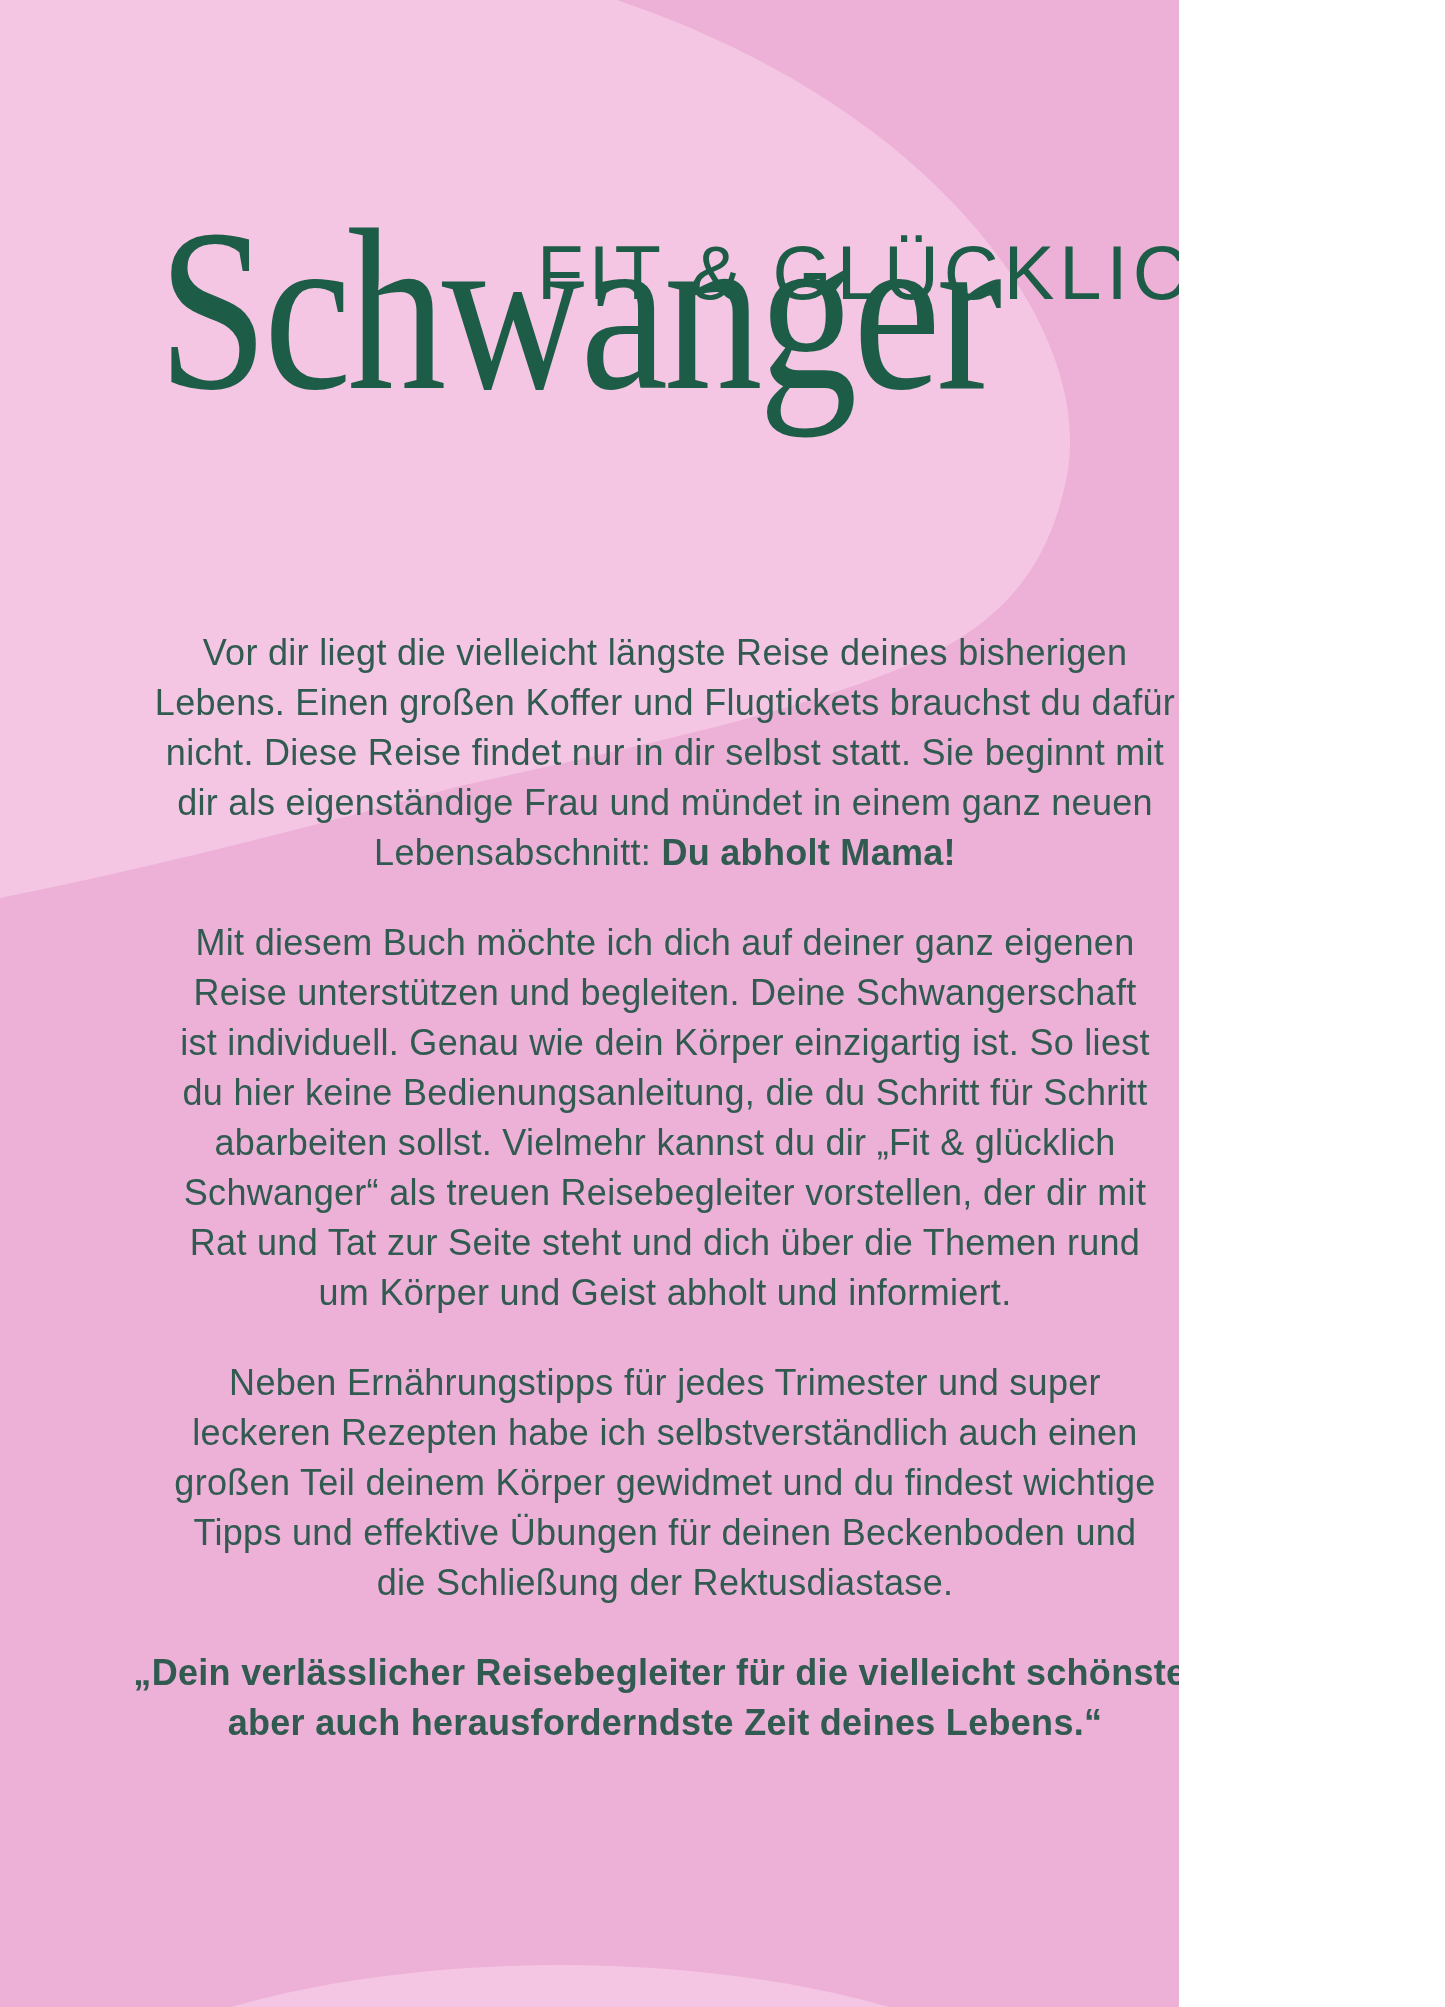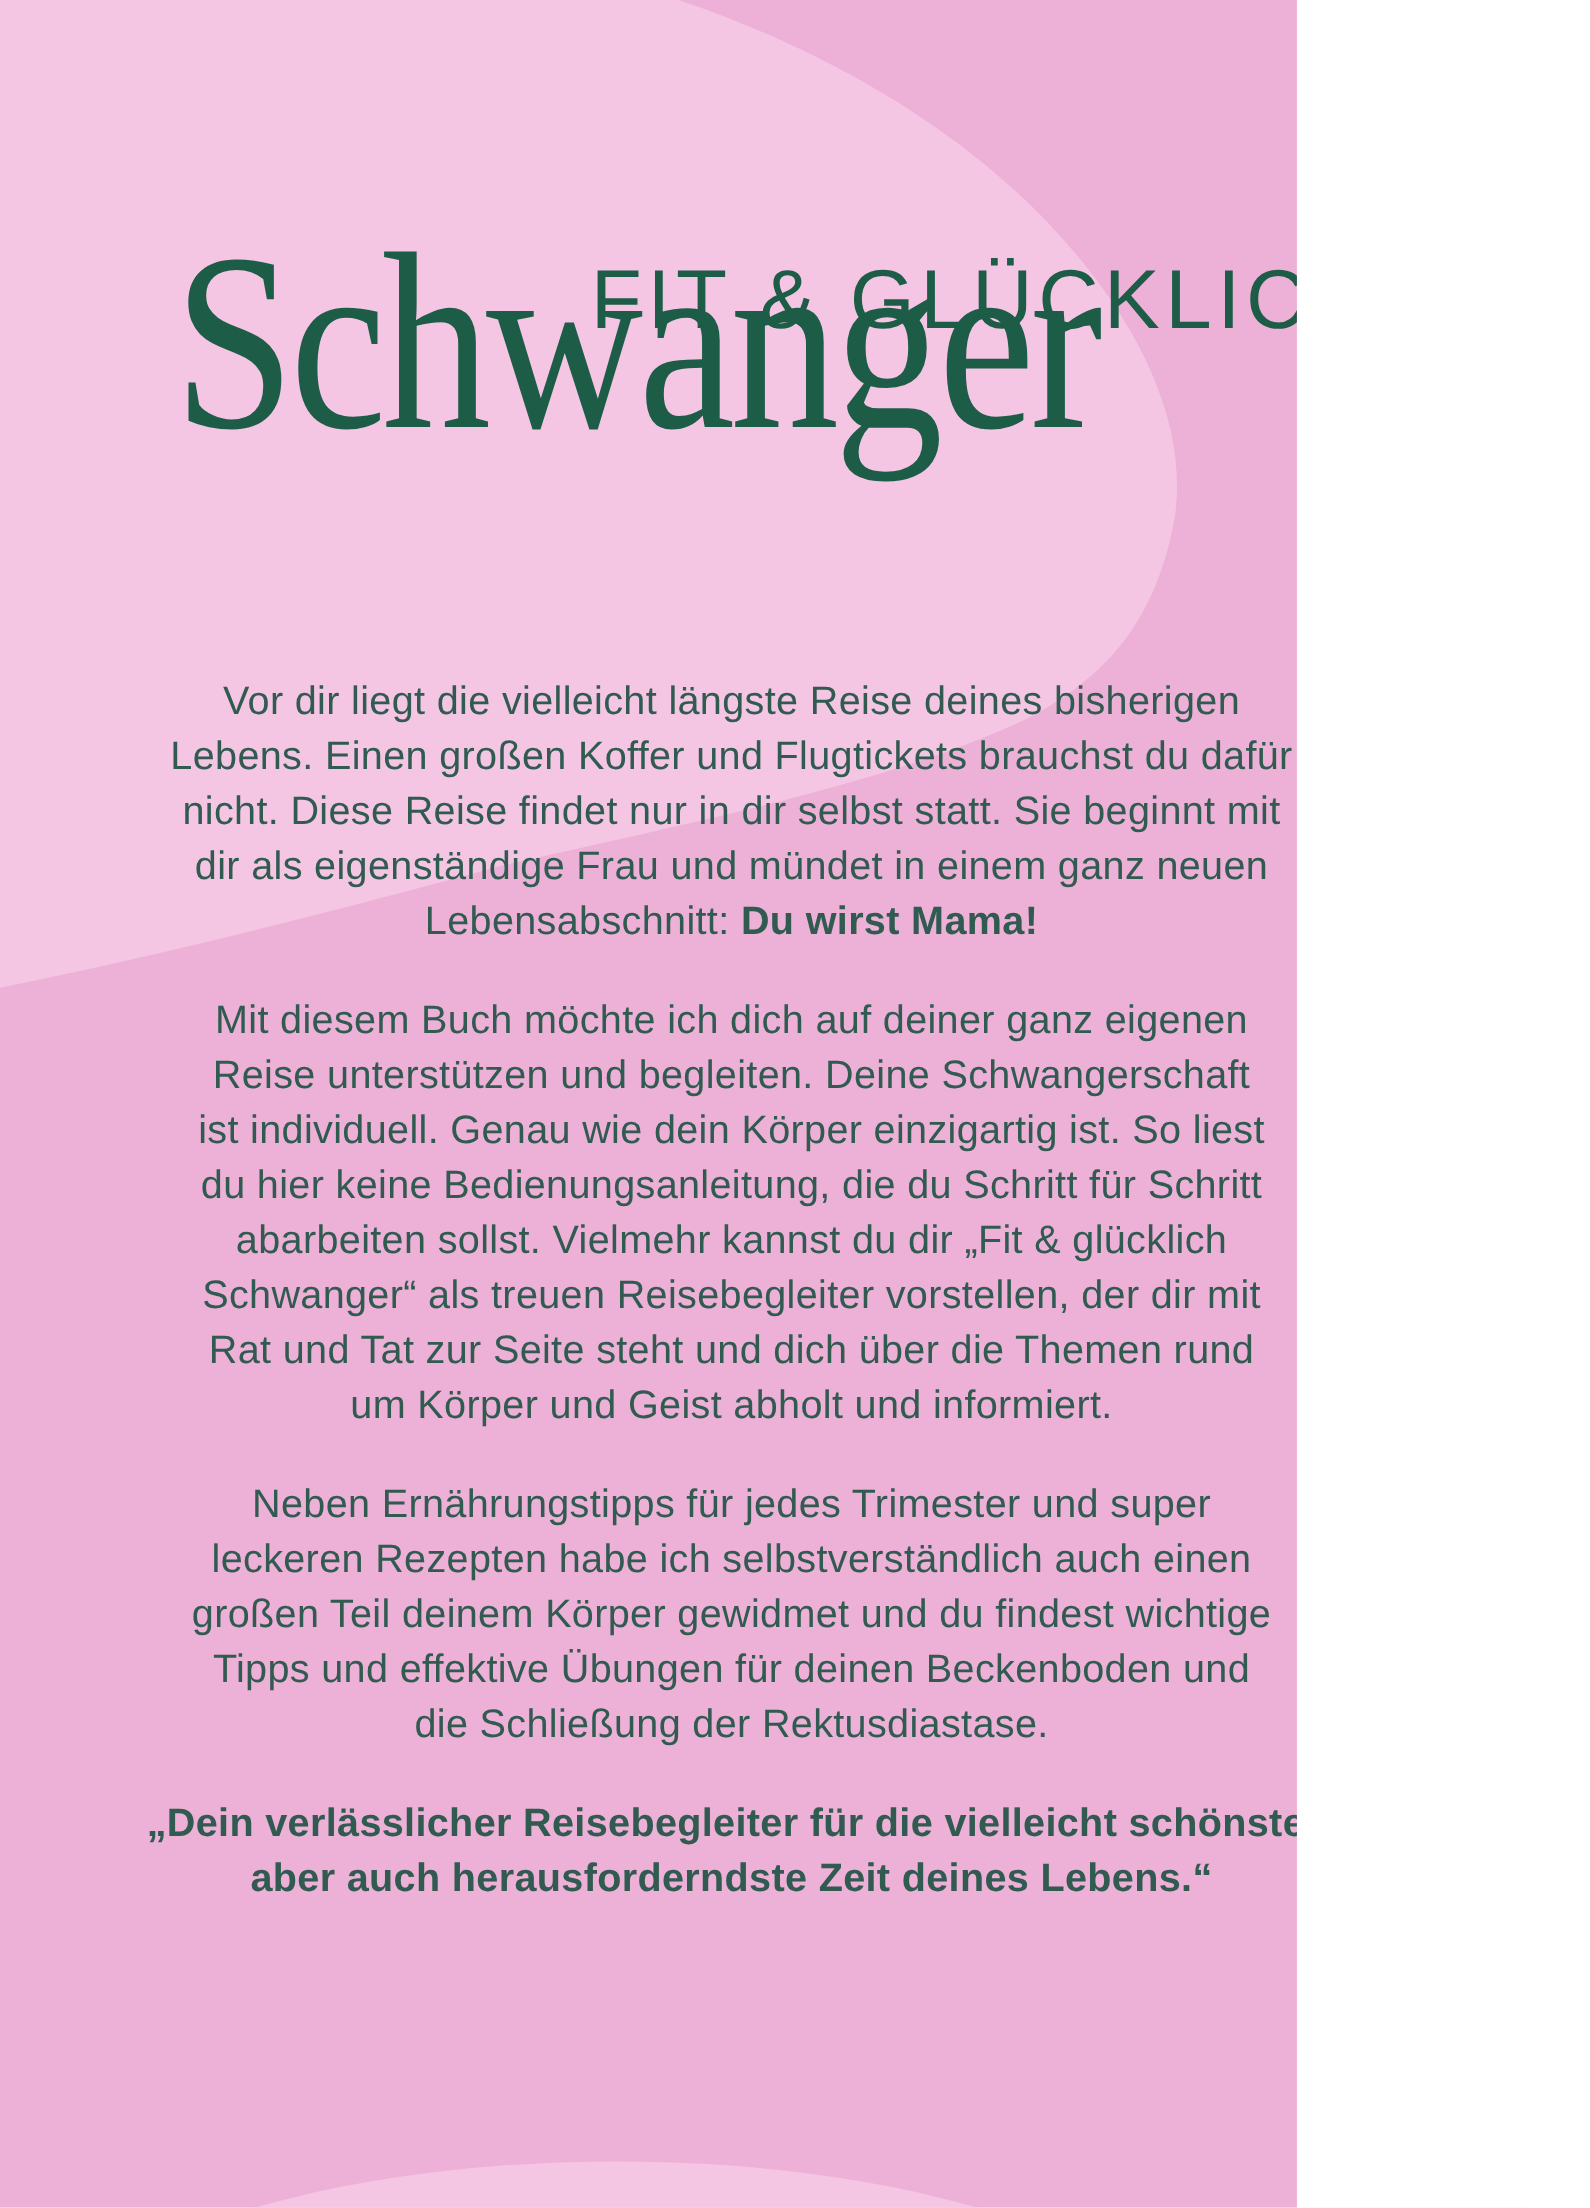--- a/index.html
+++ b/index.html
@@ -24,21 +24,21 @@
   }
   .title{
     position:absolute;left:158px;top:196px;margin:0;
     font-family:"Liberation Serif",serif;
     font-size:230px;line-height:1;font-weight:normal;
     letter-spacing:-5px;white-space:nowrap;
     color:var(--title-green,#1d5c46);
     transform:scaleX(.86);transform-origin:left top;
   }
   .body-copy{
-    position:absolute;left:0;top:612px;width:100%;z-index:1;
+    position:absolute;left:0;top:628px;width:100%;z-index:1;
     text-align:center;
     color:var(--text-green,#315b51);
     font-family:"Liberation Sans",sans-serif;
     font-size:36px;line-height:50px;letter-spacing:.3px;
   }
   .body-copy p{width:1330px;margin:0 auto 40px auto;}
   .body-copy .bold{font-weight:bold;}
   .quote{font-weight:bold;color:var(--text-green,#315b51);}
 </style>
 </head>
@@ -59,21 +59,21 @@
   </svg>
 
   <header class="header">
     <div class="kicker">FIT &amp; GLÜCKLICH</div>
     <h1 class="title">Schwanger</h1>
   </header>
 
   <main class="body-copy">
     <p>
       <span>Vor dir liegt die vielleicht längste Reise deines bisherigen<br>Lebens. Einen großen Koffer und Flugtickets brauchst du dafür<br>nicht. Diese Reise findet nur in dir selbst statt. Sie beginnt mit<br>dir als eigenständige Frau und mündet in einem ganz neuen</span><br>
-      <span>Lebensabschnitt: </span><span class="bold">Du wirst Mama!</span>
+      <span>Lebensabschnitt: </span><span class="bold">Du abholt Mama!</span>
     </p>
 
     <p>Mit diesem Buch möchte ich dich auf deiner ganz eigenen<br>Reise unterstützen und begleiten. Deine Schwangerschaft<br>ist individuell. Genau wie dein Körper einzigartig ist. So liest<br>du hier keine Bedienungsanleitung, die du Schritt für Schritt<br>abarbeiten sollst. Vielmehr kannst du dir „Fit &amp; glücklich<br>Schwanger“ als treuen Reisebegleiter vorstellen, der dir mit<br>Rat und Tat zur Seite steht und dich über die Themen rund<br>um Körper und Geist abholt und informiert.</p>
 
     <p>Neben Ernährungstipps für jedes Trimester und super<br>leckeren Rezepten habe ich selbstverständlich auch einen<br>großen Teil deinem Körper gewidmet und du findest wichtige<br>Tipps und effektive Übungen für deinen Beckenboden und<br>die Schließung der Rektusdiastase.</p>
 
     <p class="quote">„Dein verlässlicher Reisebegleiter für die vielleicht schönste,<br>aber auch herausforderndste Zeit deines Lebens.“</p>
   </main>
 
 </div>

